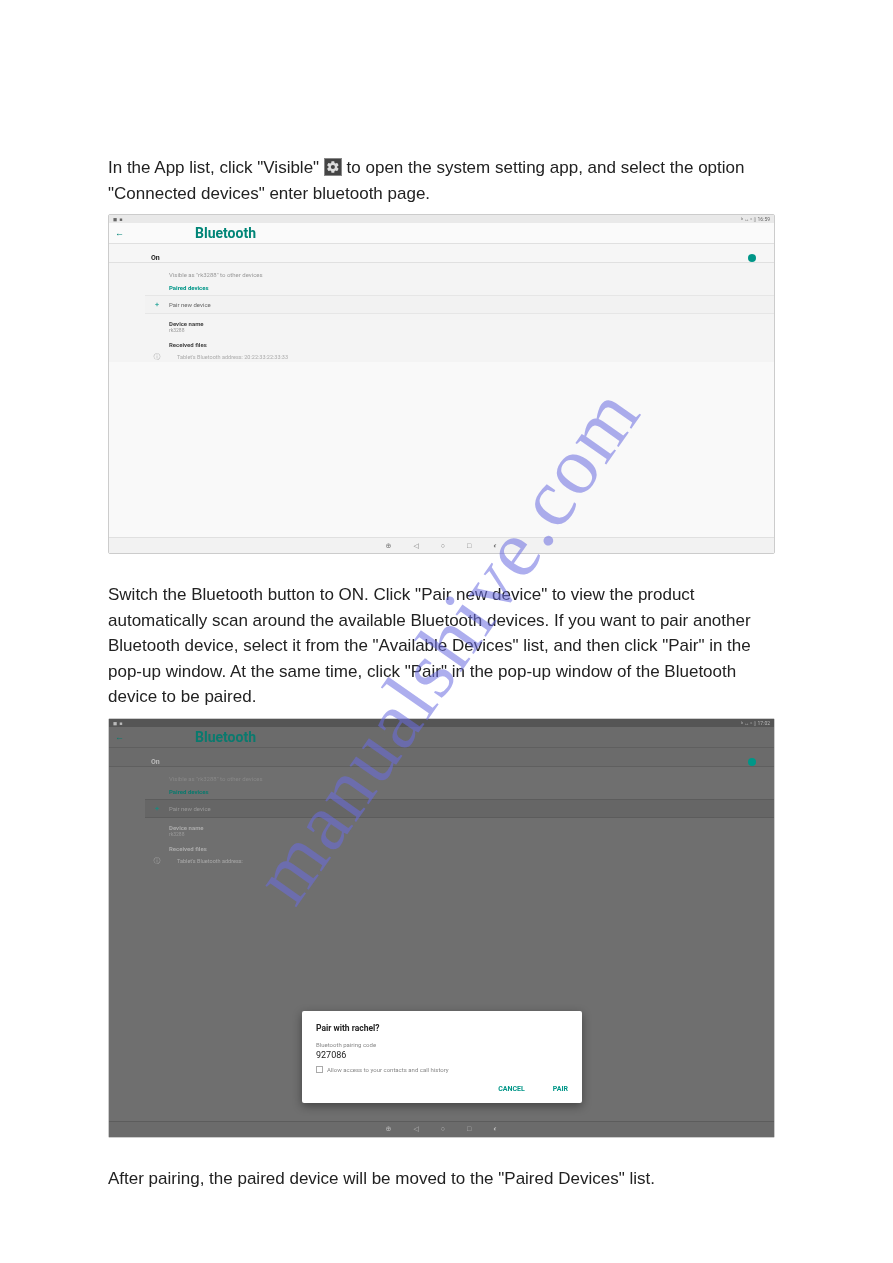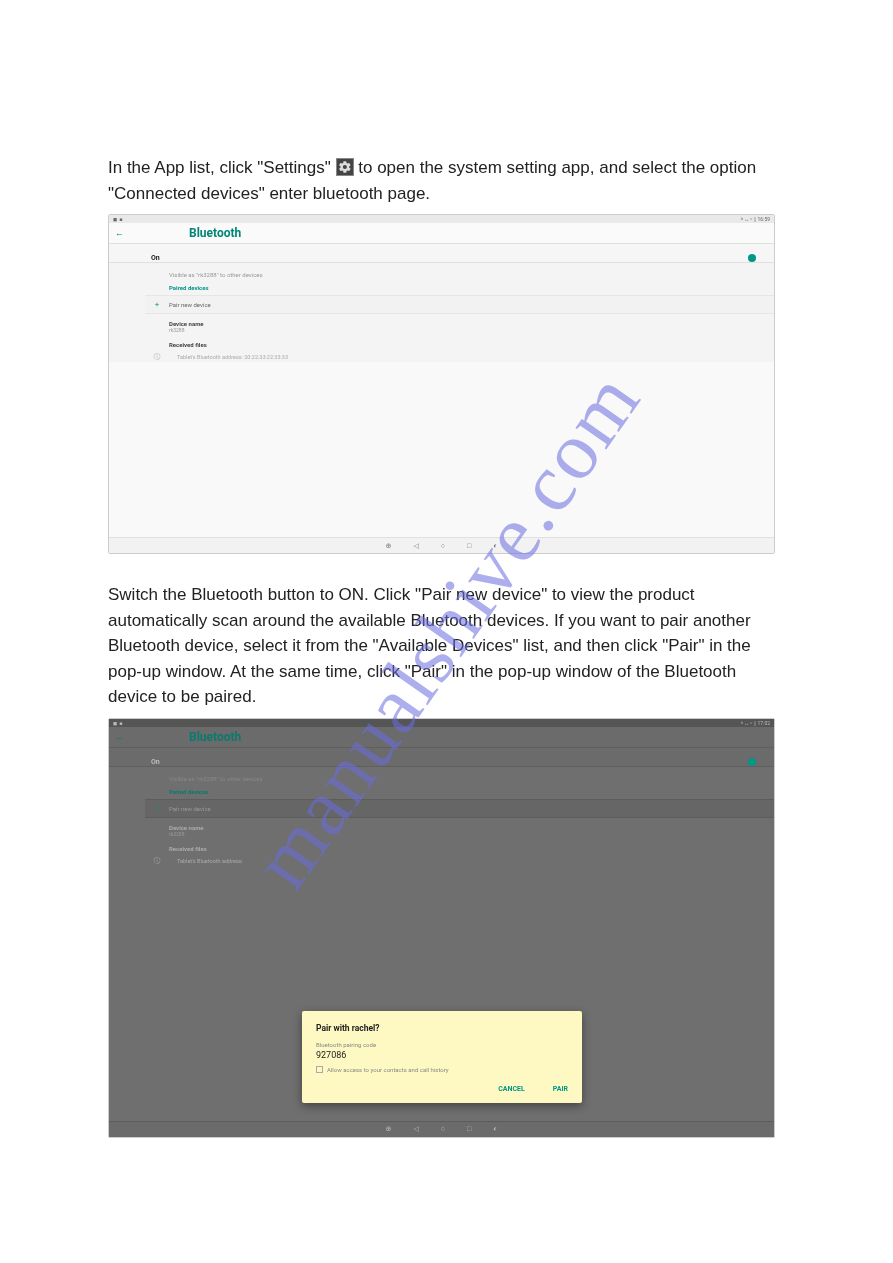--- a/index.html
+++ b/index.html
@@ -44,21 +44,21 @@
   }
   .statusbar .left span { margin-right: 2px; }
   .bt-header {
     display: flex;
     align-items: center;
     height: 20px;
     padding-left: 6px;
     background: #fafafa;
   }
   .bt-header .back-arrow { color: #008577; font-size: 9px; width: 24px; }
-  .bt-header .title { color: #008577; font-size: 12px; font-weight: bold; margin-left: 6px; padding-left: 44px; }
+  .bt-header .title { color: #008577; font-size: 14px; font-weight: bold; margin-left: 12px; padding-left: 44px; }
   .row-on {
     display: flex;
     align-items: center;
     justify-content: space-between;
     height: 20px;
     padding: 10px 18px 0 42px;
     border-top: 1px solid #e0e0e0;
     border-bottom: 1px solid #e0e0e0;
     background: #f6f6f6;
     font-size: 7px;
@@ -116,21 +116,21 @@
   .shot2 .recv { color: #aaa; }
   .shot2 .navbar { background: #6b6b6b; border-color: #5c5c5c; color: #bbb; }
   .shot2 { background: #6f6f6f; position: relative; }
   .shot2-body { height: 255px; position: relative; }
 
   .dialog {
     position: absolute;
     width: 280px;
     left: 193px;
     top: 145px;
-    background: #fef9c3;
+    background: #ffffff;
     border-radius: 2px;
     box-shadow: 0 3px 10px rgba(0,0,0,0.4);
     padding: 12px 14px 4px;
     font-size: 8px;
   }
   .dialog .dlg-title { font-weight: bold; font-size: 8.5px; margin-bottom: 8px; }
   .dialog .dlg-lbl { font-size: 6px; color: #888; }
   .dialog .dlg-code { font-size: 9px; color: #222; margin: 2px 0 6px; }
   .dialog .dlg-check { display: flex; align-items: center; gap: 4px; font-size: 6px; color: #888; margin-bottom: 8px; }
   .dialog .dlg-check .box { width: 7px; height: 7px; border: 1px solid #aaa; }
@@ -149,21 +149,21 @@
     letter-spacing: 2px;
     white-space: nowrap;
   }
 </style>
 </head>
 <body>
 
 <div class="page-pad">
 
   <p class="para">
-    <span>In the App list, click "Settings" </span>
+    <span>In the App list, click "Visible" </span>
     <span class="settings-icon">
       <svg width="14" height="14" viewBox="0 0 24 24">
           <path fill="#ddd" d="M19.14,12.94a7,7,0,0,0,.05-.94,7,7,0,0,0-.05-.94l2.11-1.65a.5.5,0,0,0,.12-.64l-2-3.46a.5.5,0,0,0-.61-.22l-2.49,1a7,7,0,0,0-1.63-.94l-.38-2.65A.5.5,0,0,0,13.77,2H9.77a.5.5,0,0,0-.49.42L8.9,5.07a7,7,0,0,0-1.63.94l-2.49-1a.5.5,0,0,0-.61.22l-2,3.46a.5.5,0,0,0,.12.64L4.4,11.06a7,7,0,0,0-.05.94,7,7,0,0,0,.05.94L2.29,14.59a.5.5,0,0,0-.12.64l2,3.46a.5.5,0,0,0,.61.22l2.49-1a7,7,0,0,0,1.63.94l.38,2.65a.5.5,0,0,0,.49.42h4a.5.5,0,0,0,.49-.42l.38-2.65a7,7,0,0,0,1.63-.94l2.49,1a.5.5,0,0,0,.61-.22l2-3.46a.5.5,0,0,0-.12-.64ZM11.77,15.5A3.5,3.5,0,1,1,15.27,12,3.5,3.5,0,0,1,11.77,15.5Z"></path>
         </svg>
     </span>
     <span> to open the system setting app, and select the option "Connected devices" enter bluetooth page.</span>
   </p>
 
   <div class="shot">
     <div class="statusbar">
@@ -254,16 +254,17 @@
     </div>
     <div class="navbar">
       <span>⊕</span>
       <span>◁</span>
       <span>○</span>
       <span>□</span>
       <span>◐</span>
     </div>
   </div>
 
+  <p class="para">After pairing, the paired device will be moved to the "Paired Devices" list.</p>
 
 </div>
 
 <div class="watermark">manualshive.com</div>
 
 </body></html>

